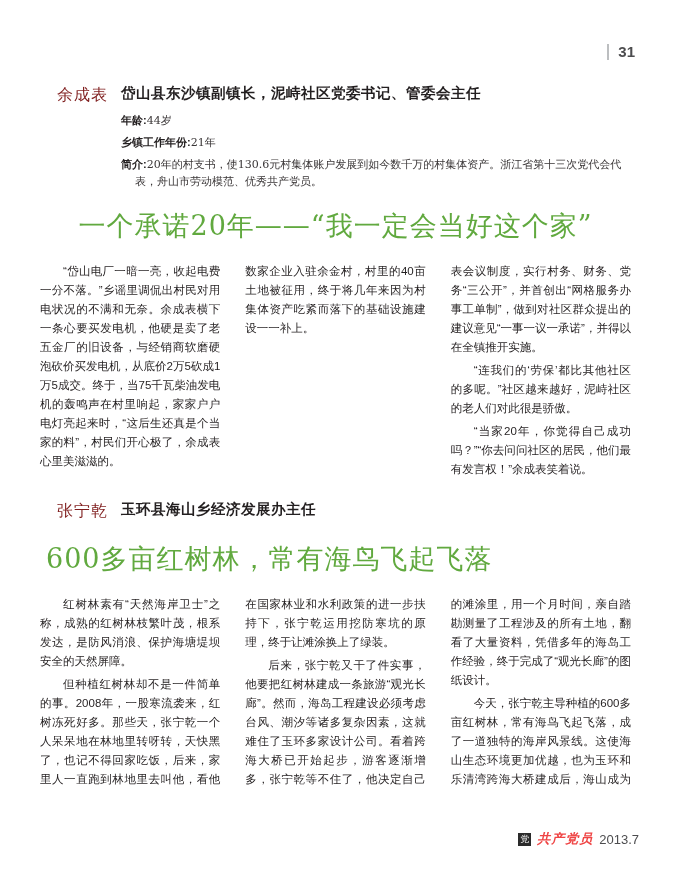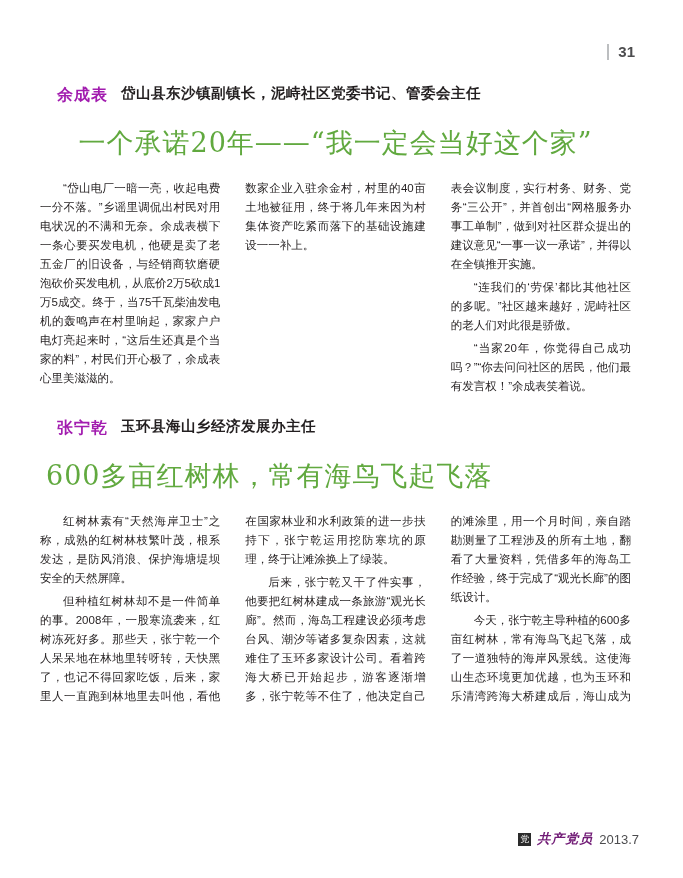--- a/index.html
+++ b/index.html
@@ -12,21 +12,21 @@
   
   .pagenum-row{display:flex;justify-content:flex-end;align-items:flex-end;margin-bottom:24px;}
   .pagenum{
     font-weight:bold;font-size:15px;color:#4d4d4f;
     border-left:2px solid #bcbec0;padding-left:9px;line-height:16px;
   }
 
   
   .profile{display:flex;margin-bottom:4px;}
   .profile-name{
-    color:#a21caf;font-size:16px;font-weight:bold;letter-spacing:1px;
+    color:#7f1d1d;font-size:16px;font-weight:normal;letter-spacing:1px;
     margin-left:21px;width:64px;flex:none;padding-top:1px;
   }
   .profile-details{flex:1;min-width:0;}
   .profile-title{font-size:14.5px;font-weight:bold;margin:0 0 9px;letter-spacing:.5px;}
   .field{margin:0 0 5px;font-size:11px;line-height:17px;padding-left:14px;text-indent:-14px;}
   .field b{font-weight:bold;color:#231f20;}
   .field span{font-family:"DejaVu Serif",serif;color:#3a3637;}
 
   
   .headline{
@@ -47,36 +47,41 @@
 
   
   .footer{
     position:absolute;right:44px;bottom:30px;
     display:flex;align-items:center;gap:6px;font-size:13px;color:#3a3637;
   }
   .logo-mark{
     display:inline-block;width:13px;height:13px;background:#2b2b2b;color:#fff;
     font-size:9px;line-height:13px;text-align:center;font-family:"DejaVu Serif",serif;
   }
-  .logo-name{font-family:"DejaVu Serif",serif;font-weight:bold;font-style:italic;letter-spacing:1px;color:#701a75;}
+  .logo-name{font-family:"DejaVu Serif",serif;font-weight:bold;font-style:italic;letter-spacing:1px;color:#ef4444;}
   .issue{color:#4d4d4f;}
 </style>
 </head>
 <body>
 
 <div class="page">
 
   <div class="pagenum-row">
     <div class="pagenum">31</div>
   </div>
 
   <div class="profile">
     <div class="profile-name">余成表</div>
     <div class="profile-details">
       <p class="profile-title">岱山县东沙镇副镇长，泥峙社区党委书记、管委会主任</p>
+      <div>
+          <p class="field"><b>年龄:</b><span>44岁</span></p>
+          <p class="field"><b>乡镇工作年份:</b><span>21年</span></p>
+          <p class="field"><b>简介:</b><span>20年的村支书，使130.6元村集体账户发展到如今数千万的村集体资产。浙江省第十三次党代会代表，舟山市劳动模范、优秀共产党员。</span></p>
+        </div>
     </div>
   </div>
 
   <div class="headline centered">一个承诺20年——“我一定会当好这个家”</div>
 
   <div class="article a1">
     <div class="colm">
         <p class="para indent">“岱山电厂一暗一亮，收起电费一分不落。”乡谣里调侃出村民对用电状况的不满和无奈。余成表横下一条心要买发电机，他硬是卖了老五金厂的旧设备，与经销商软磨硬泡砍价买发电机，从底价2万5砍成1万5成交。终于，当75千瓦柴油发电机的轰鸣声在村里响起，家家户户电灯亮起来时，“这后生还真是个当家的料”，村民们开心极了，余成表心里美滋滋的。</p>
         <p class="para indent">1994年，余成表在乡镇的支持下，使</p>
       </div>

